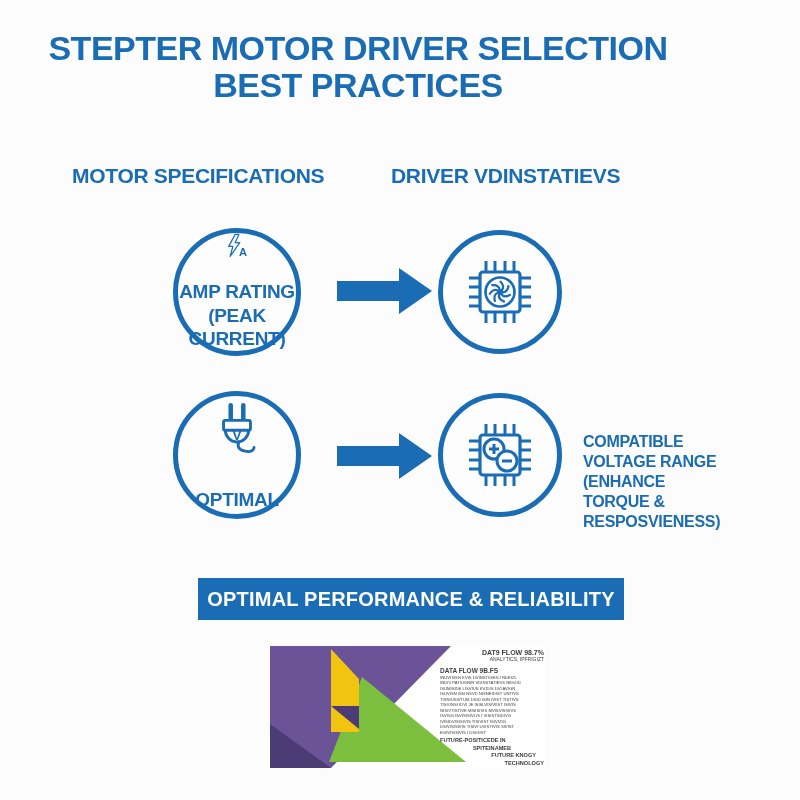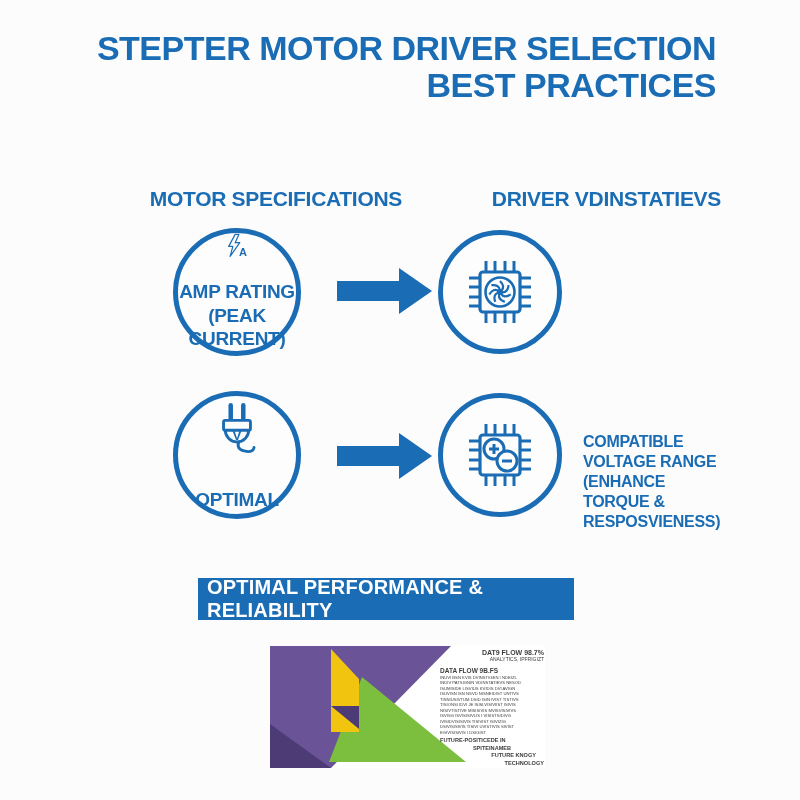--- a/index.html
+++ b/index.html
@@ -5,29 +5,28 @@
   html,body { margin:0; padding:0; }
   body {
     width:800px; height:800px; position:relative; overflow:hidden;
     background:var(--background,#fcfcfc);
     font-family:"Liberation Sans", sans-serif;
   }
   .stage { position:absolute; inset:0; }
 
   .title {
     position:absolute; top:30px; left:0; width:716px;
-    text-align:right; font-weight:bold; font-size:34px; line-height:1.1;
+    text-align:center; font-weight:bold; font-size:34px; line-height:1.1;
     letter-spacing:-0.5px; color:var(--blue,#1a6cb4); white-space:pre-line;
   }
 
   .col-header {
-    position:absolute; top:164px; width:330px; text-align:right;
+    position:absolute; top:164px; width:330px; text-align:left;
     font-weight:bold; font-size:21px; letter-spacing:-0.3px;
     color:var(--blue,#1a6cb4);
-    margin-top:23px;
   }
   .col-header.left  { left:72px; }
   .col-header.right { left:391px; }
 
   .spec-circle {
     position:absolute; width:118px; height:118px;
     border:5px solid var(--blue,#1a6cb4); border-radius:50%;
     background:#fdfdfd; box-sizing:content-box;
     display:flex; flex-direction:column; align-items:center; justify-content:center;
     text-align:center;
@@ -57,24 +56,24 @@
 
   .req-text {
     position:absolute; left:583px; width:212px;
     font-weight:bold; font-size:16px; line-height:1.25;
     letter-spacing:-0.3px; color:var(--blue,#1a6cb4); white-space:pre-line;
   }
   .req-text.r1 { top:266px; }
   .req-text.r2 { top:432px; }
 
   .banner {
-    position:absolute; left:198px; top:578px; width:367px; height:42px;
+    position:absolute; left:198px; top:578px; width:426px; height:42px;
     background:var(--blue,#1a6cb4); color:var(--banner-text,#ffffff);
     display:flex; align-items:center; justify-content:center;
-    font-weight:bold; font-size:20px; letter-spacing:0.2px;padding-left:9px;
+    font-weight:bold; font-size:20px; letter-spacing:0.2px;
   }
 
   
   .icon path, .icon rect, .icon circle, .icon line {
     stroke:var(--blue,#1a6cb4); fill:none;
   }
   .icon .solid { fill:var(--blue,#1a6cb4); stroke:none; }
   .icon .whitefill { fill:#fdfdfd; }
   .icon text {
     fill:var(--blue,#1a6cb4); stroke:none; font-weight:bold;

